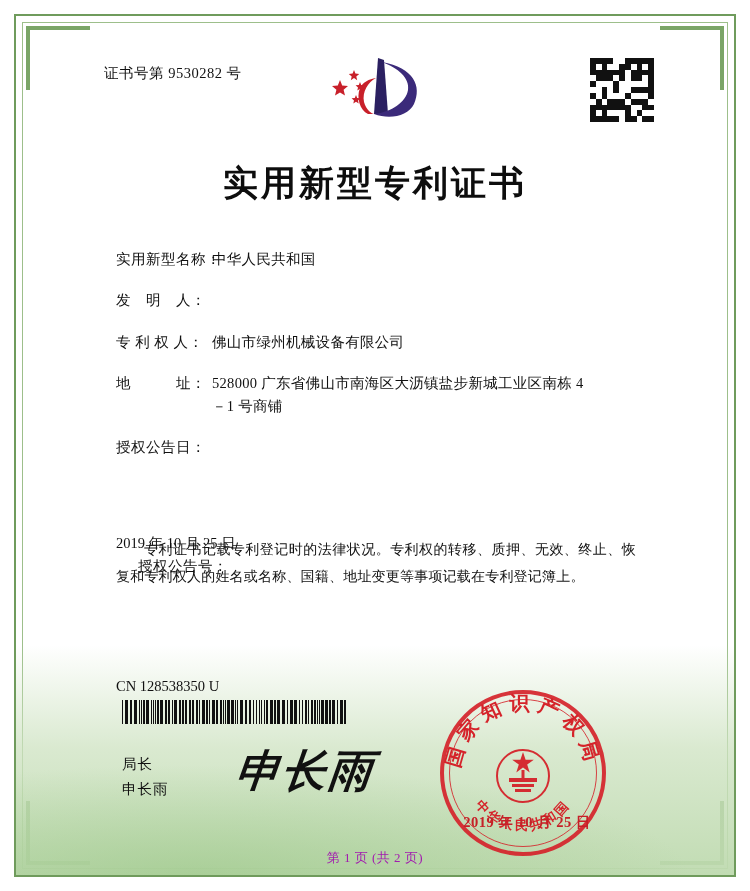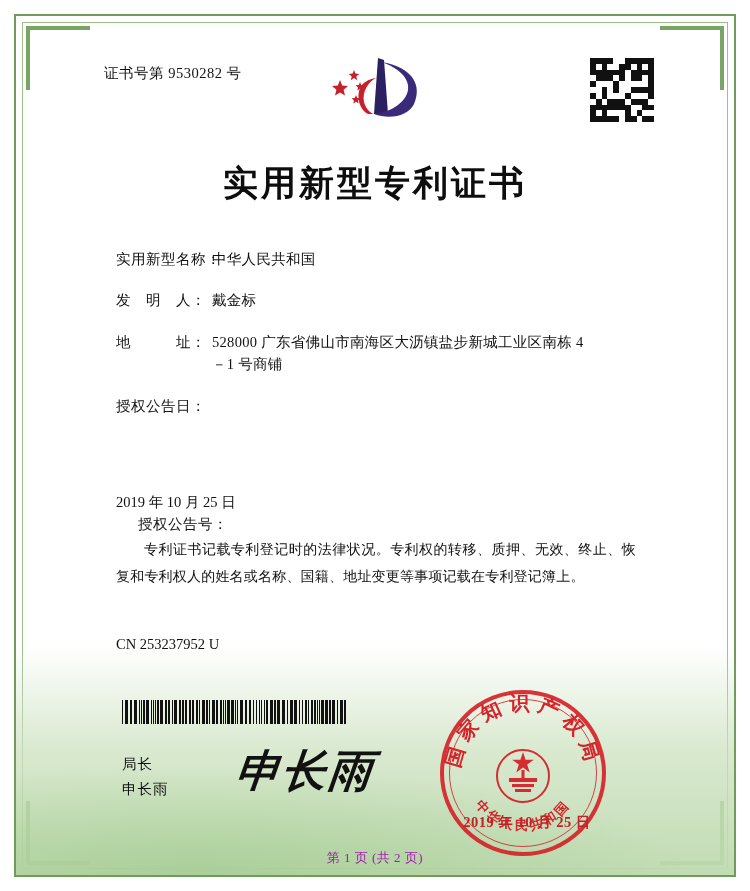--- a/index.html
+++ b/index.html
@@ -433,39 +433,42 @@
 
     <div class="fields">
 
       <div class="row">
         <div class="lbl">实用新型名称：</div>
         <div class="val">中华人民共和国</div>
       </div>
 
       <div class="row">
         <div class="lbl">发　明　人：</div>
-        <div class="val">戴金标</div>
-      </div>
-
-
-
+      </div>
+
+
+
+      <div class="row">
+        <div class="lbl">专 利 权 人：</div>
+        <div class="val">佛山市绿州机械设备有限公司</div>
+      </div>
 
       <div class="row">
         <div class="lbl">地　　　址：</div>
         <div class="val">
           <span class="cont">528000 广东省佛山市南海区大沥镇盐步新城工业区南栋 4</span>
           <span class="cont">－1 号商铺</span>
         </div>
       </div>
 
       <div class="row inline2">
         <div class="lbl">授权公告日：</div>
         <div class="val2">2019 年 10 月 25 日</div>
         <div class="lbl2">授权公告号：</div>
-        <div class="val2">CN 253237952 U</div>
+        <div class="val2">CN 128538350 U</div>
       </div>
     </div>
 
     <div class="paras">
       <p>专利证书记载专利登记时的法律状况。专利权的转移、质押、无效、终止、恢复和专利权人的姓名或名称、国籍、地址变更等事项记载在专利登记簿上。</p>
     </div>
 
     <div class="barcode" id="barcode">
         <i style="width: 1px; margin-right: 2px;"></i>
         <i style="width: 3px; margin-right: 2px;"></i>

